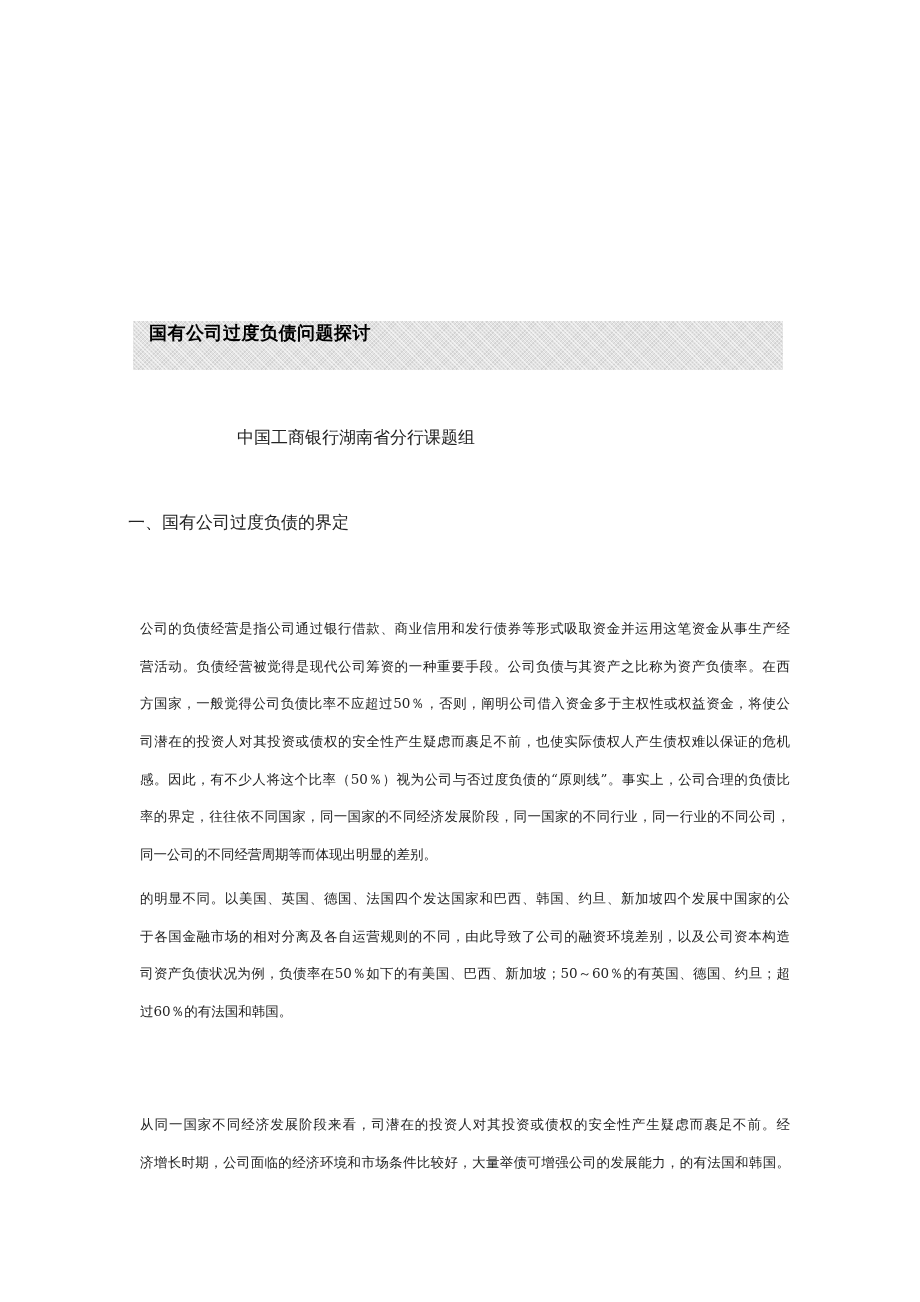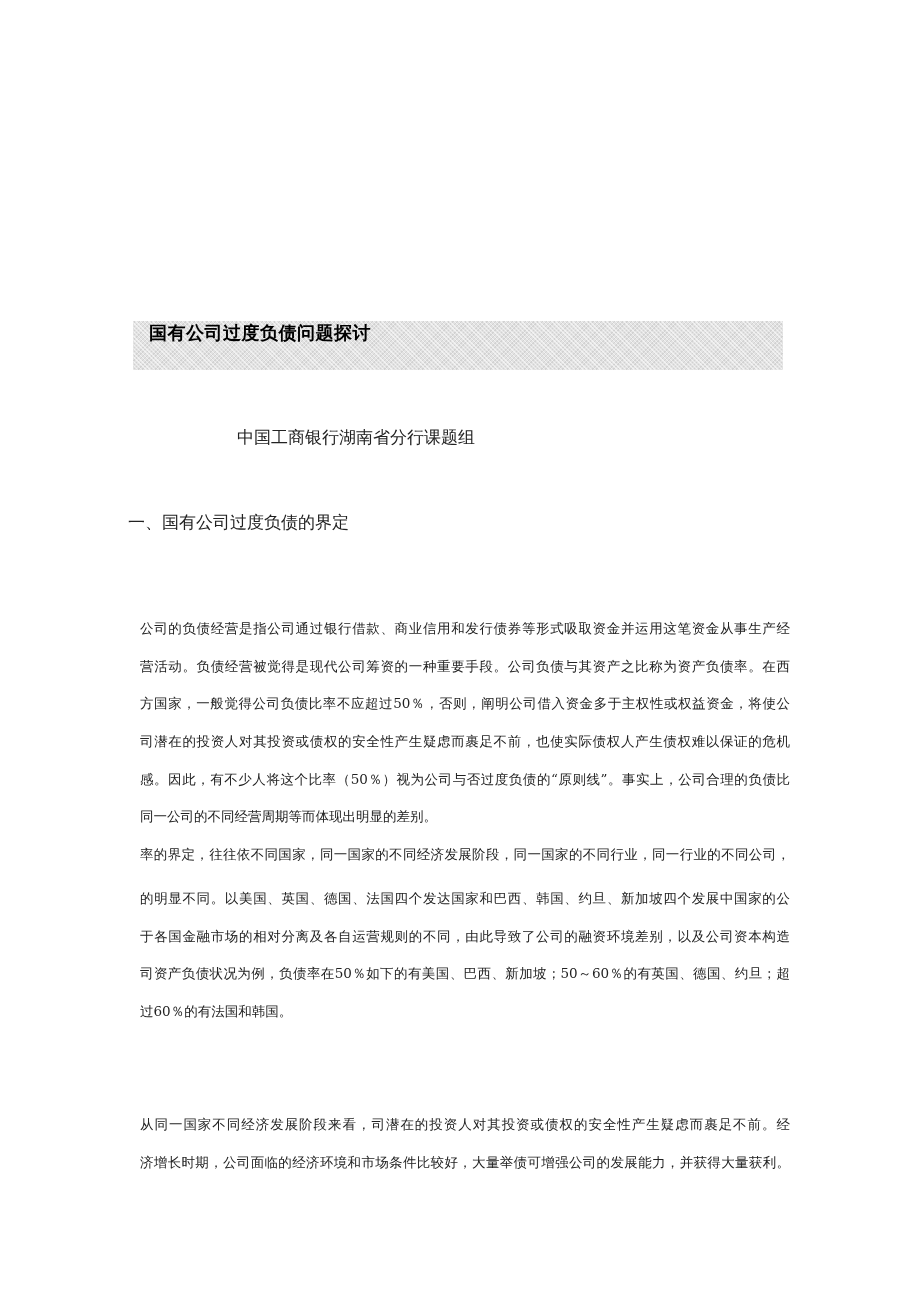--- a/index.html
+++ b/index.html
@@ -94,29 +94,29 @@
   <div class="byline">中国工商银行湖南省分行课题组</div>
 
   <div class="section-heading">一、国有公司过度负债的界定</div>
 
   <div class="paragraph" id="para-1">
     <span class="line">公司的负债经营是指公司通过银行借款、商业信用和发行债券等形式吸取资金并运用这笔资金从事生产经</span>
     <span class="line">营活动。负债经营被觉得是现代公司筹资的一种重要手段。公司负债与其资产之比称为资产负债率。在西</span>
     <span class="line">方国家，一般觉得公司负债比率不应超过50％，否则，阐明公司借入资金多于主权性或权益资金，将使公</span>
     <span class="line">司潜在的投资人对其投资或债权的安全性产生疑虑而裹足不前，也使实际债权人产生债权难以保证的危机</span>
     <span class="line">感。因此，有不少人将这个比率（50％）视为公司与否过度负债的“原则线”。事实上，公司合理的负债比</span>
+    <span class="line">率的界定，往往依不同国家，同一国家的不同经济发展阶段，同一国家的不同行业，同一行业的不同公司，</span>
     <span class="line last">同一公司的不同经营周期等而体现出明显的差别。</span>
-    <span class="line">率的界定，往往依不同国家，同一国家的不同经济发展阶段，同一国家的不同行业，同一行业的不同公司，</span>
   </div>
 
   <div class="paragraph" id="para-2">
     <span class="line">的明显不同。以美国、英国、德国、法国四个发达国家和巴西、韩国、约旦、新加坡四个发展中国家的公</span>
     <span class="line">于各国金融市场的相对分离及各自运营规则的不同，由此导致了公司的融资环境差别，以及公司资本构造</span>
     <span class="line">司资产负债状况为例，负债率在50％如下的有美国、巴西、新加坡；50～60％的有英国、德国、约旦；超</span>
     <span class="line last">过60％的有法国和韩国。</span>
   </div>
 
   <div class="paragraph" id="para-3">
     <span class="line">从同一国家不同经济发展阶段来看，司潜在的投资人对其投资或债权的安全性产生疑虑而裹足不前。经</span>
-    <span class="line">济增长时期，公司面临的经济环境和市场条件比较好，大量举债可增强公司的发展能力，并获得大量获利。</span>
+    <span class="line">济增长时期，公司面临的经济环境和市场条件比较好，大量举债可增强公司的发展能力，的有法国和韩国。</span>
   </div>
 
 </div>
 
 </body></html>

